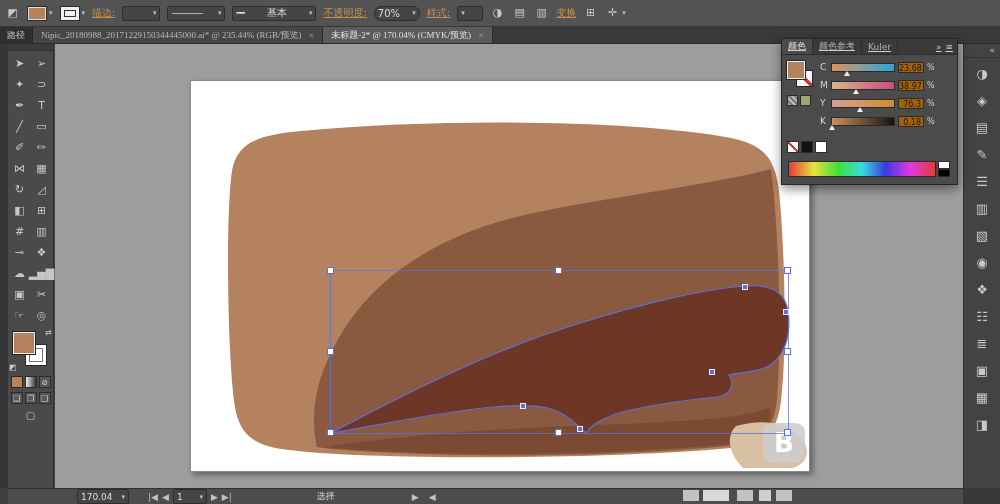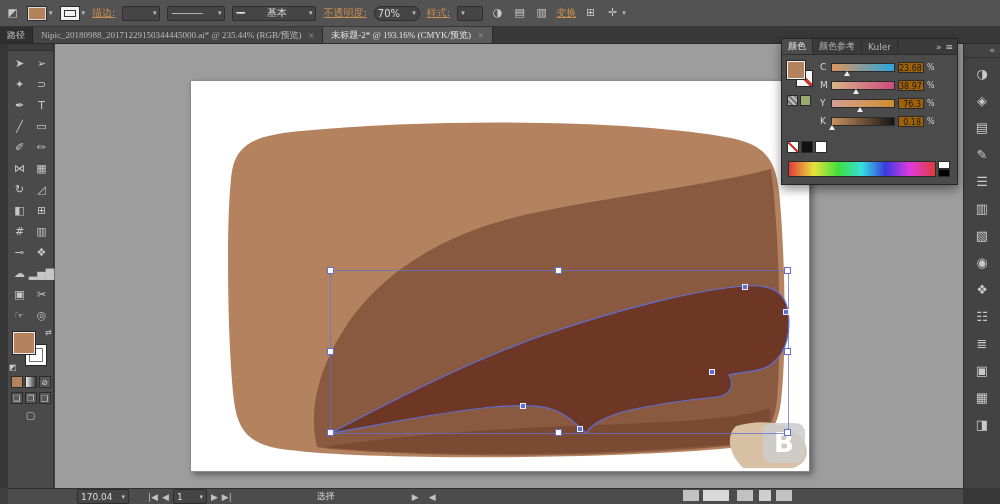--- a/index.html
+++ b/index.html
@@ -66,21 +66,21 @@
         border:1px solid rgba(97,113,214,0.75);}
   .handle{position:absolute;width:5px;height:5px;background:#ffffff;border:1px solid #5e6fd6;}
   .anchor{position:absolute;width:4px;height:4px;background:#5e6fd6;border:1px solid #e8ecff;}
   .watermark{position:absolute;left:763px;top:423px;width:42px;height:40px;background:rgba(205,205,205,0.88);
              border-radius:9px;display:flex;align-items:center;justify-content:center;z-index:2;
              color:#ffffff;font-size:26px;font-weight:bold;}
 
   
   .color-panel{position:absolute;left:781px;top:38px;width:177px;height:147px;background:#4b4b4b;
                border:1px solid #262626;box-shadow:0 4px 10px rgba(0,0,0,0.45);z-index:5;box-sizing:border-box;}
-  .cp-header{height:15px;background:#3a3a3a;display:flex;align-items:stretch;border-bottom:1px solid #2c2c2c;}
+  .cp-header{height:15px;background:#3a3a3a;display:flex;align-items:stretch;border-bottom:1px solid #2c2c2c;text-decoration:underline;}
   .cp-tab{padding:0 6px;display:flex;align-items:center;color:#b3b3b3;font-size:9px;border-right:1px solid #2e2e2e;}
   .cp-tab.active{background:#4b4b4b;color:#e6e6e6;}
   .cp-hicons{margin-left:auto;display:flex;align-items:center;gap:4px;padding-right:4px;color:#c5c5c5;font-size:9px;}
   .cp-body{position:relative;height:130px;}
   .cp-fill{position:absolute;left:5px;top:6px;width:16px;height:16px;border:1px solid #f0f0f0;
            box-shadow:0 0 0 1px #262626;z-index:2;}
   .cp-stroke{position:absolute;left:14px;top:15px;width:15px;height:15px;border:1px solid #262626;
              background:linear-gradient(45deg,transparent 43%,#d03a2e 43%,#d03a2e 57%,transparent 57%),#f5f5f5;}
   .cp-mini-swatches{position:absolute;left:5px;top:40px;display:flex;gap:2px;}
   .msw1{width:9px;height:9px;background:repeating-linear-gradient(45deg,#bbb 0 2px,#777 2px 4px);border:1px solid #2a2a2a;}
@@ -179,21 +179,21 @@
   </header>
 
   <div class="tab-row">
     <div class="path-tab">路径</div>
     <div id="doc-tabs">
         <div class="tab">
           <span>Nipic_20180988_20171229150344445000.ai* @ 235.44% (RGB/预览)</span>
           <span class="close">×</span>
         </div>
         <div class="tab active">
-          <span>未标题-2* @ 193.16% (CMYK/预览)</span>
+          <span>未标题-2* @ 170.04% (CMYK/预览)</span>
           <span class="close">×</span>
         </div>
       </div>
   </div>
 
   <div class="left-strip"></div>
 
   <aside class="toolbar">
     <div class="tb-grip"></div>
     <div id="tool-grid">

